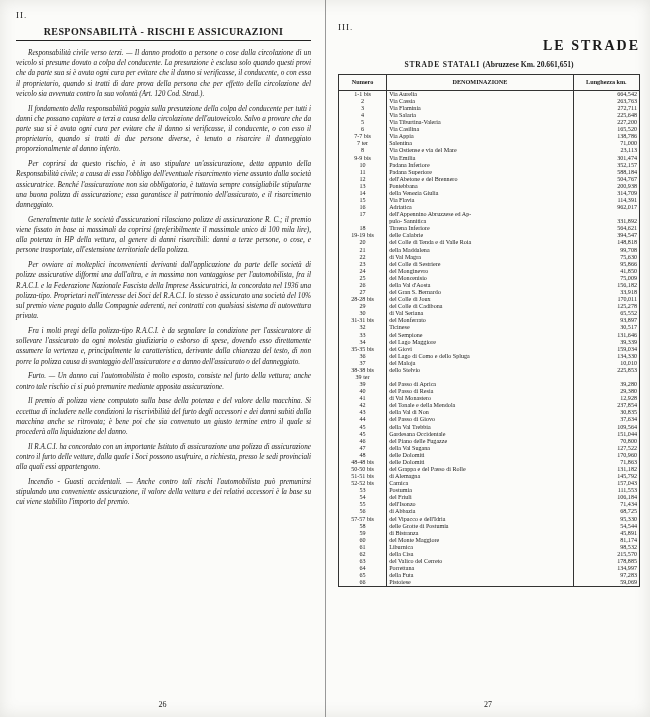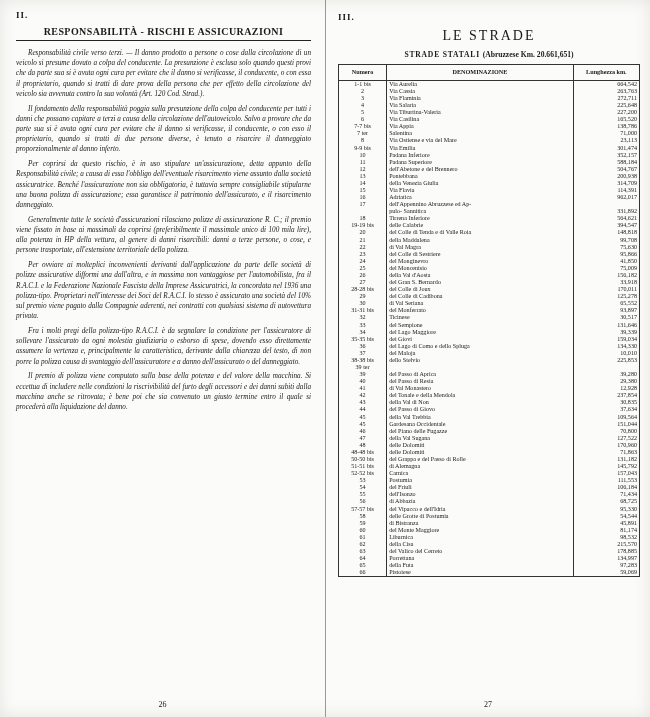--- a/index.html
+++ b/index.html
@@ -26,28 +26,28 @@
   
   .col-left {
     width: 325px;
     box-sizing: border-box;
     padding: 10px 14px 0 16px;
     position: relative;
   }
   .col-right {
     width: 325px;
     box-sizing: border-box;
-    padding: 12px 10px 0 12px;
+    padding: 22px 10px 0 12px;
     position: relative;
     border-left: 1px solid #999;
   }
   .roman {
     font-family: "Liberation Serif", serif;
     font-size: 9px;
-    font-weight: bold;
+    font-weight: normal;
     letter-spacing: 1px;
     margin-bottom: 6px;
   }
   .left-title {
     text-align: center;
     font-size: 10px;
     font-weight: bold;
     letter-spacing: 0.4px;
     padding-bottom: 3px;
     border-bottom: 1.2px solid #222;
@@ -65,23 +65,23 @@
   .page-num-left {
     position: absolute;
     bottom: 8px;
     left: 0;
     width: 100%;
     text-align: center;
     font-size: 8px;
   }
   
   .right-title {
-    text-align: center;
+    text-align: right;
     font-size: 14px;
-    font-weight: normal;
+    font-weight: bold;
     letter-spacing: 2px;
     margin: 2px 0 6px 0;
   }
   .sub-head {
     text-align: center;
     font-size: 7.6px;
     font-weight: bold;
     letter-spacing: 0.8px;
     margin-bottom: 5px;
   }
@@ -152,21 +152,24 @@
   <div class="col-left">
     <div class="roman">II.</div>
     <div class="left-title">RESPONSABILITÀ - RISCHI E ASSICURAZIONI</div>
     <div>
       <p class="para">Responsabilità civile verso terzi. — Il danno prodotto a persone o cose dalla circolazione di un veicolo si presume dovuto a colpa del conducente. La presunzione è esclusa solo quando questi provi che da parte sua si è avuta ogni cura per evitare che il danno si verificasse, il conducente, o con essa il proprietario, quando si tratti di dare prova della persona che per effetto della circolazione del veicolo sia avvenuta contro la sua volontà (Art. 120 Cod. Strad.).</p>
       <p class="para">Il fondamento della responsabilità poggia sulla presunzione della colpa del conducente per tutti i danni che possano capitare a terzi a causa della circolazione dell'autoveicolo. Salvo a provare che da parte sua si è avuta ogni cura per evitare che il danno si verificasse, il conducente, o con esso il proprietario, quando si tratti di due persone diverse, è tenuto a risarcire il danneggiato proporzionalmente al danno inferto.</p>
       <p class="para">Per coprirsi da questo rischio, è in uso stipulare un'assicurazione, detta appunto della Responsabilità civile; a causa di essa l'obbligo dell'eventuale risarcimento viene assunto dalla società assicuratrice. Benché l'assicurazione non sia obbligatoria, è tuttavia sempre consigliabile stipularne una buona polizza di assicurazione; essa garantisce il patrimonio dell'assicurato, e il risarcimento danneggiato.</p>
       <p class="para">Generalmente tutte le società d'assicurazioni rilasciano polizze di assicurazione R. C.; il premio viene fissato in base ai massimali da coprirsi (preferibilmente il massimale unico di 100 mila lire), alla potenza in HP della vettura, al genere di danni risarcibili: danni a terze persone, o cose, e persone trasportate, all'estensione territoriale della polizza.</p>
       <p class="para">Per ovviare ai molteplici inconvenienti derivanti dall'applicazione da parte delle società di polizze assicurative difformi una dall'altra, e in massima non vantaggiose per l'automobilista, fra il R.A.C.I. e la Federazione Nazionale Fascista della Imprese Assicuratrici, la concordata nel 1936 una polizza-tipo. Proprietari nell'interesse dei Soci del R.A.C.I. lo stesso è assicurato una società del 10% sul premio viene pagato dalla Compagnie aderenti, nei contratti con qualsiasi sistema di autovettura privata.</p>
       <p class="para">Fra i molti pregi della polizza-tipo R.A.C.I. è da segnalare la condizione per l'assicuratore di sollevare l'assicurato da ogni molestia giudiziaria o esborso di spese, dovendo esso direttamente assumere la vertenza e, principalmente la caratteristica, derivante dalla chiarezza del testo, di non porre la polizza causa di svantaggio dell'assicuratore e a danno dell'assicurato o del danneggiato.</p>
+      <p class="para">Furto. — Un danno cui l'automobilista è molto esposto, consiste nel furto della vettura; anche contro tale rischio ci si può premunire mediante apposita assicurazione.</p>
       <p class="para">Il premio di polizza viene computato sulla base della potenza e del valore della macchina. Si eccettua di includere nelle condizioni la riscrivibilità del furto degli accessori e dei danni subiti dalla macchina anche se ritrovata; è bene poi che sia convenuto un giusto termine entro il quale si procederà alla liquidazione del danno.</p>
+      <p class="para">Il R.A.C.I. ha concordato con un importante Istituto di assicurazione una polizza di assicurazione contro il furto delle vetture, dalla quale i Soci possono usufruire, a richiesta, presso le sedi provinciali alla quali essi appartengono.</p>
+      <p class="para">Incendio - Guasti accidentali. — Anche contro tali rischi l'automobilista può premunirsi stipulando una conveniente assicurazione, il valore della vettura e dei relativi accessori è la base su cui viene stabilito l'importo del premio.</p>
     </div>
     <div class="page-num-left">26</div>
   </div>
 
   <div class="col-right">
     <div class="roman">III.</div>
     <div class="right-title">LE STRADE</div>
     <div class="sub-head">
       <span>STRADE STATALI</span>
       <span class="len">(Abruzzese Km. 20.661,651)</span>

